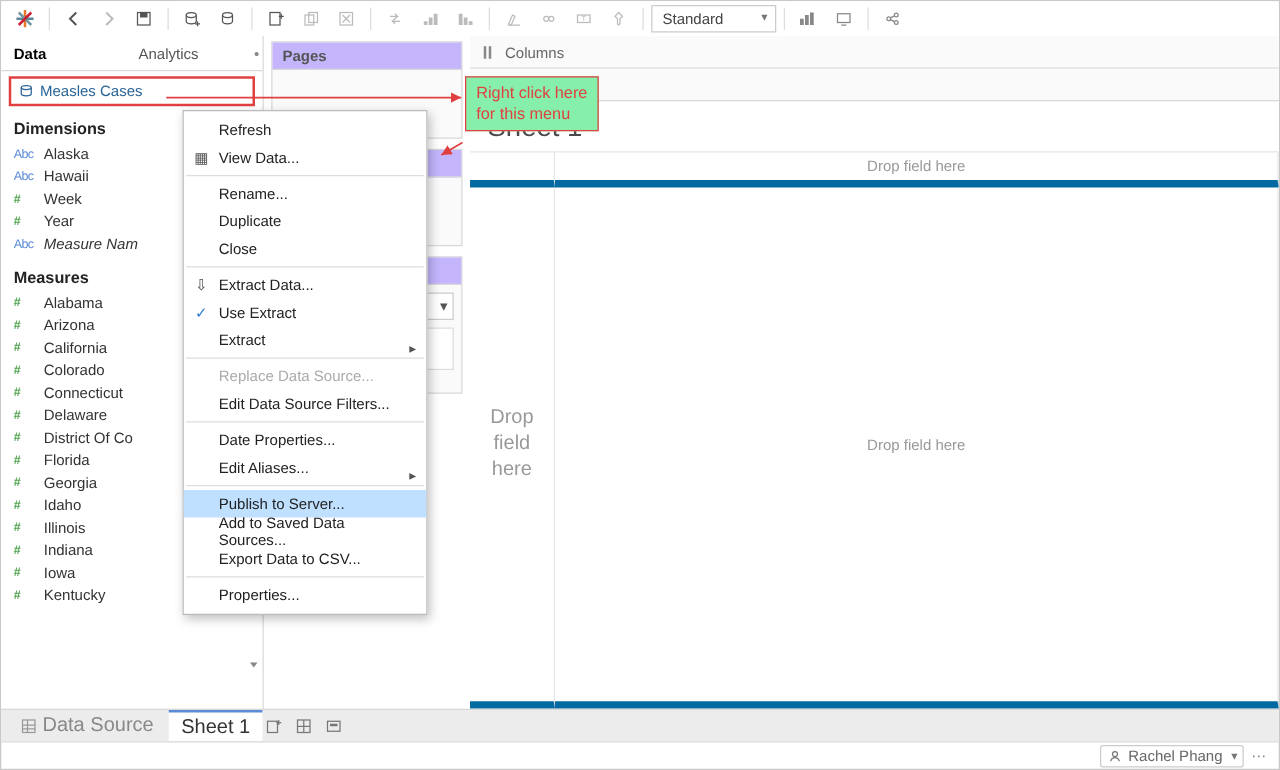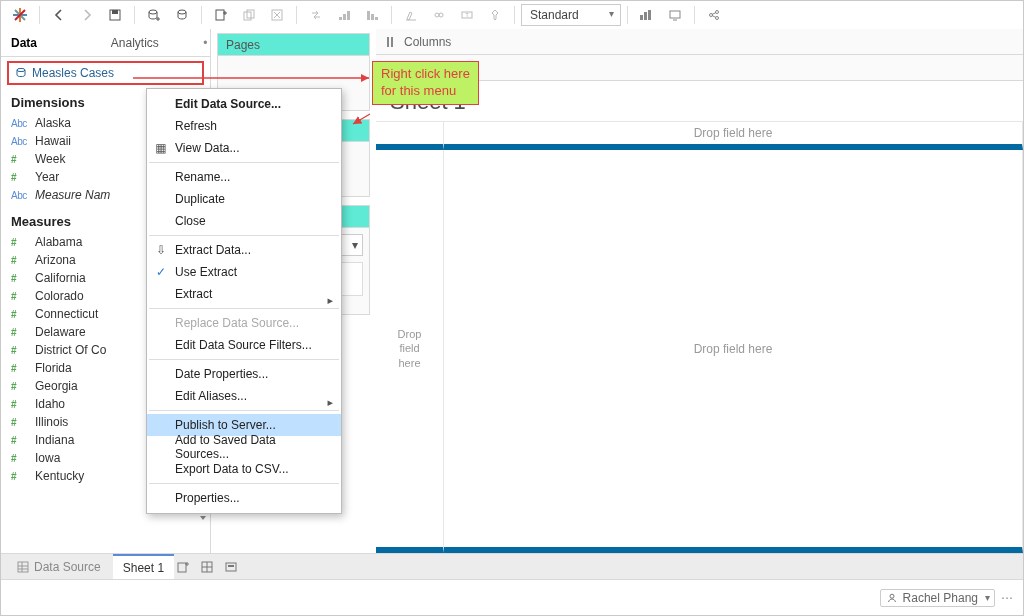--- a/index.html
+++ b/index.html
@@ -25,58 +25,58 @@
   .fields { padding: 0 0 4px; }
   .pill { display: flex; align-items: center; gap: 6px; padding: 2px 10px; font-size: 12px; color: #333; cursor: pointer; }
   .pill .ico { width: 18px; font-size: 10px; color: #5a8bd6; text-align: left; }
   .pill .ico.num { color: #54a554; font-weight: 700; }
   .pill .ico.num::before { content: "#"; }
   .pill .ico.abc::before { content: "Abc"; letter-spacing: -0.5px; }
   .italic { font-style: italic; }
   
   .shelves { width: 165px; display: flex; flex-direction: column; gap: 8px; padding: 4px 6px 8px; }
   .shelf { border: 1px solid var(--border); background: #fafafa; display: flex; flex-direction: column; }
-  .shelf-h { height: 22px; display: flex; align-items: center; padding: 0 8px; color: #555; border-bottom: 1px solid var(--border); background: #5eead4; font-size: 12px; }
+  .shelf-h { height: 22px; display: flex; align-items: center; padding: 0 8px; color: #555; border-bottom: 1px solid var(--border); background: #c4b5fd; font-size: 12px; font-weight: bold; }
   .shelf-body { flex: 1 1 auto; min-height: 46px; }
   .marks-body { padding: 6px; display: flex; flex-direction: column; gap: 6px; }
   .mark-type { height: 22px; border: 1px solid #ccc; display: flex; align-items: center; justify-content: flex-end; padding: 0 4px; color: #555; background: #fff; }
   .mark-grid { display: grid; grid-template-columns: 1fr; gap: 4px; }
   .mark-cell { height: 34px; border: 1px solid #ddd; background: #fff; display: flex; align-items: center; justify-content: center; font-size: 11px; color: #666; }
   
   .ws { flex: 1 1 auto; display: flex; flex-direction: column; min-height: 0; }
   .shelf-row { height: 26px; border-bottom: 1px solid var(--border); display: flex; align-items: center; padding: 0 8px; gap: 6px; color: #666; font-size: 12px; background: #fafafa; }
   .shelf-row .ic { width: 14px; height: 14px; display: inline-flex; align-items: center; justify-content: center; color: #888; }
   .ws-title { padding: 8px 14px 6px; font-size: 22px; color: #4a4a4a; font-weight: 400; }
   .canvas { flex: 1 1 auto; display: grid; grid-template-columns: 68px 1fr; grid-template-rows: 28px 1fr; border-top: 1px solid #e6e6e6; }
   .canvas > div { border-right: 1px solid #e6e6e6; border-bottom: 6px solid #0369a1; }
   .canvas .colhead { grid-column: 2; grid-row: 1; display: flex; align-items: center; justify-content: center; color: #999; font-size: 12px; }
-  .canvas .rowhead { grid-column: 1; grid-row: 2; display: flex; align-items: center; justify-content: center; color: #999; font-size: 11px; text-align: center; line-height: 1.3; }
+  .canvas .rowhead { grid-column: 1; grid-row: 2; display: flex; align-items: center; justify-content: center; color: #999; font-size: 16px; text-align: center; line-height: 1.3; }
   .drop-center { grid-column: 2; grid-row: 2; display: flex; align-items: center; justify-content: center; color: #999; font-size: 12px; }
   
   .tabs { height: 26px; border-top: 1px solid var(--border); background: #ececec; display: flex; align-items: center; padding: 0 6px; gap: 2px; }
-  .tab { height: 100%; padding: 0 10px; display: flex; align-items: center; font-size: 12px; color: #666; background: transparent; border-top: 1px solid transparent; cursor: pointer; }
+  .tab { height: 100%; padding: 0 10px; display: flex; align-items: center; font-size: 16px; color: #666; background: transparent; border-top: 1px solid transparent; cursor: pointer; }
   .tab.first { color: #888; gap: 5px; }
   .tab.active { background: #fff; border-top: 2px solid #5a8bd6; color: #333; }
   .tab-icon { width: 22px; text-align: center; color: #666; }
   
-  .status { height: 36px; border-top: 1px solid var(--border); display: flex; align-items: center; justify-content: flex-end; padding: 0 8px; gap: 6px; color: #666; font-size: 12px; }
+  .status { height: 22px; border-top: 1px solid var(--border); display: flex; align-items: center; justify-content: flex-end; padding: 0 8px; gap: 6px; color: #666; font-size: 12px; }
   .status .who { border: 1px solid #ccc; border-radius: 2px; padding: 1px 16px 1px 6px; position: relative; display: flex; align-items: center; gap: 6px; }
   .status .who::after { content: "▾"; position: absolute; right: 4px; font-size: 10px; color: #777; }
   
   .ctx { position: absolute; left: 146px; top: 88px; width: 196px; background: #fff; border: 1px solid #bbb; box-shadow: 2px 3px 8px rgba(0,0,0,.25); z-index: 20; padding: 4px 0; }
   .mi { height: 22px; display: flex; align-items: center; padding: 0 10px 0 28px; font-size: 12px; color: #222; position: relative; cursor: pointer; }
   .mi.bold { font-weight: 700; }
   .mi.dis { color: #aaa; cursor: default; }
   .mi.sel { background: var(--highlight); text-align: right; }
   .mi .glyph { position: absolute; left: 6px; width: 16px; text-align: center; color: #555; font-size: 12px; }
   .mi .sub::after { content: "▸"; position: absolute; right: 8px; font-size: 11px; color: #555; }
   .msep { height: 1px; background: #ddd; margin: 3px 2px; }
   
   .callout { position: absolute; left: 372px; top: 61px; z-index: 30; }
-  .call-box { border: 1px solid var(--red); color: var(--red); padding: 4px 8px; font-size: 13px; line-height: 1.3; background: #bef264; }
+  .call-box { border: 1px solid var(--red); color: var(--red); padding: 4px 8px; font-size: 13px; line-height: 1.3; background: #86efac; }
   .arrow-svg { position: absolute; left: 125px; top: 60px; width: 260px; height: 80px; z-index: 25; pointer-events: none; }
   svg { display: block; }
 </style>
 </head>
 <body>
 
 <div class="app">
 
   <div class="toolbar">
     <div class="tbtn">
@@ -444,23 +444,20 @@
 </svg>
 
 <div class="callout">
   <div class="call-box">
     <div>Right click here</div>
     <div>for this menu</div>
   </div>
 </div>
 
 <div class="ctx">
-  <div class="mi bold">
-      <span>Edit Data Source...</span>
-    </div>
   <div class="mi">
       <span>Refresh</span>
     </div>
   <div class="mi">
       <span class="glyph">▦</span>
       <span>View Data...</span>
     </div>
   <div class="msep"></div>
   <div class="mi">
       <span>Rename...</span>

